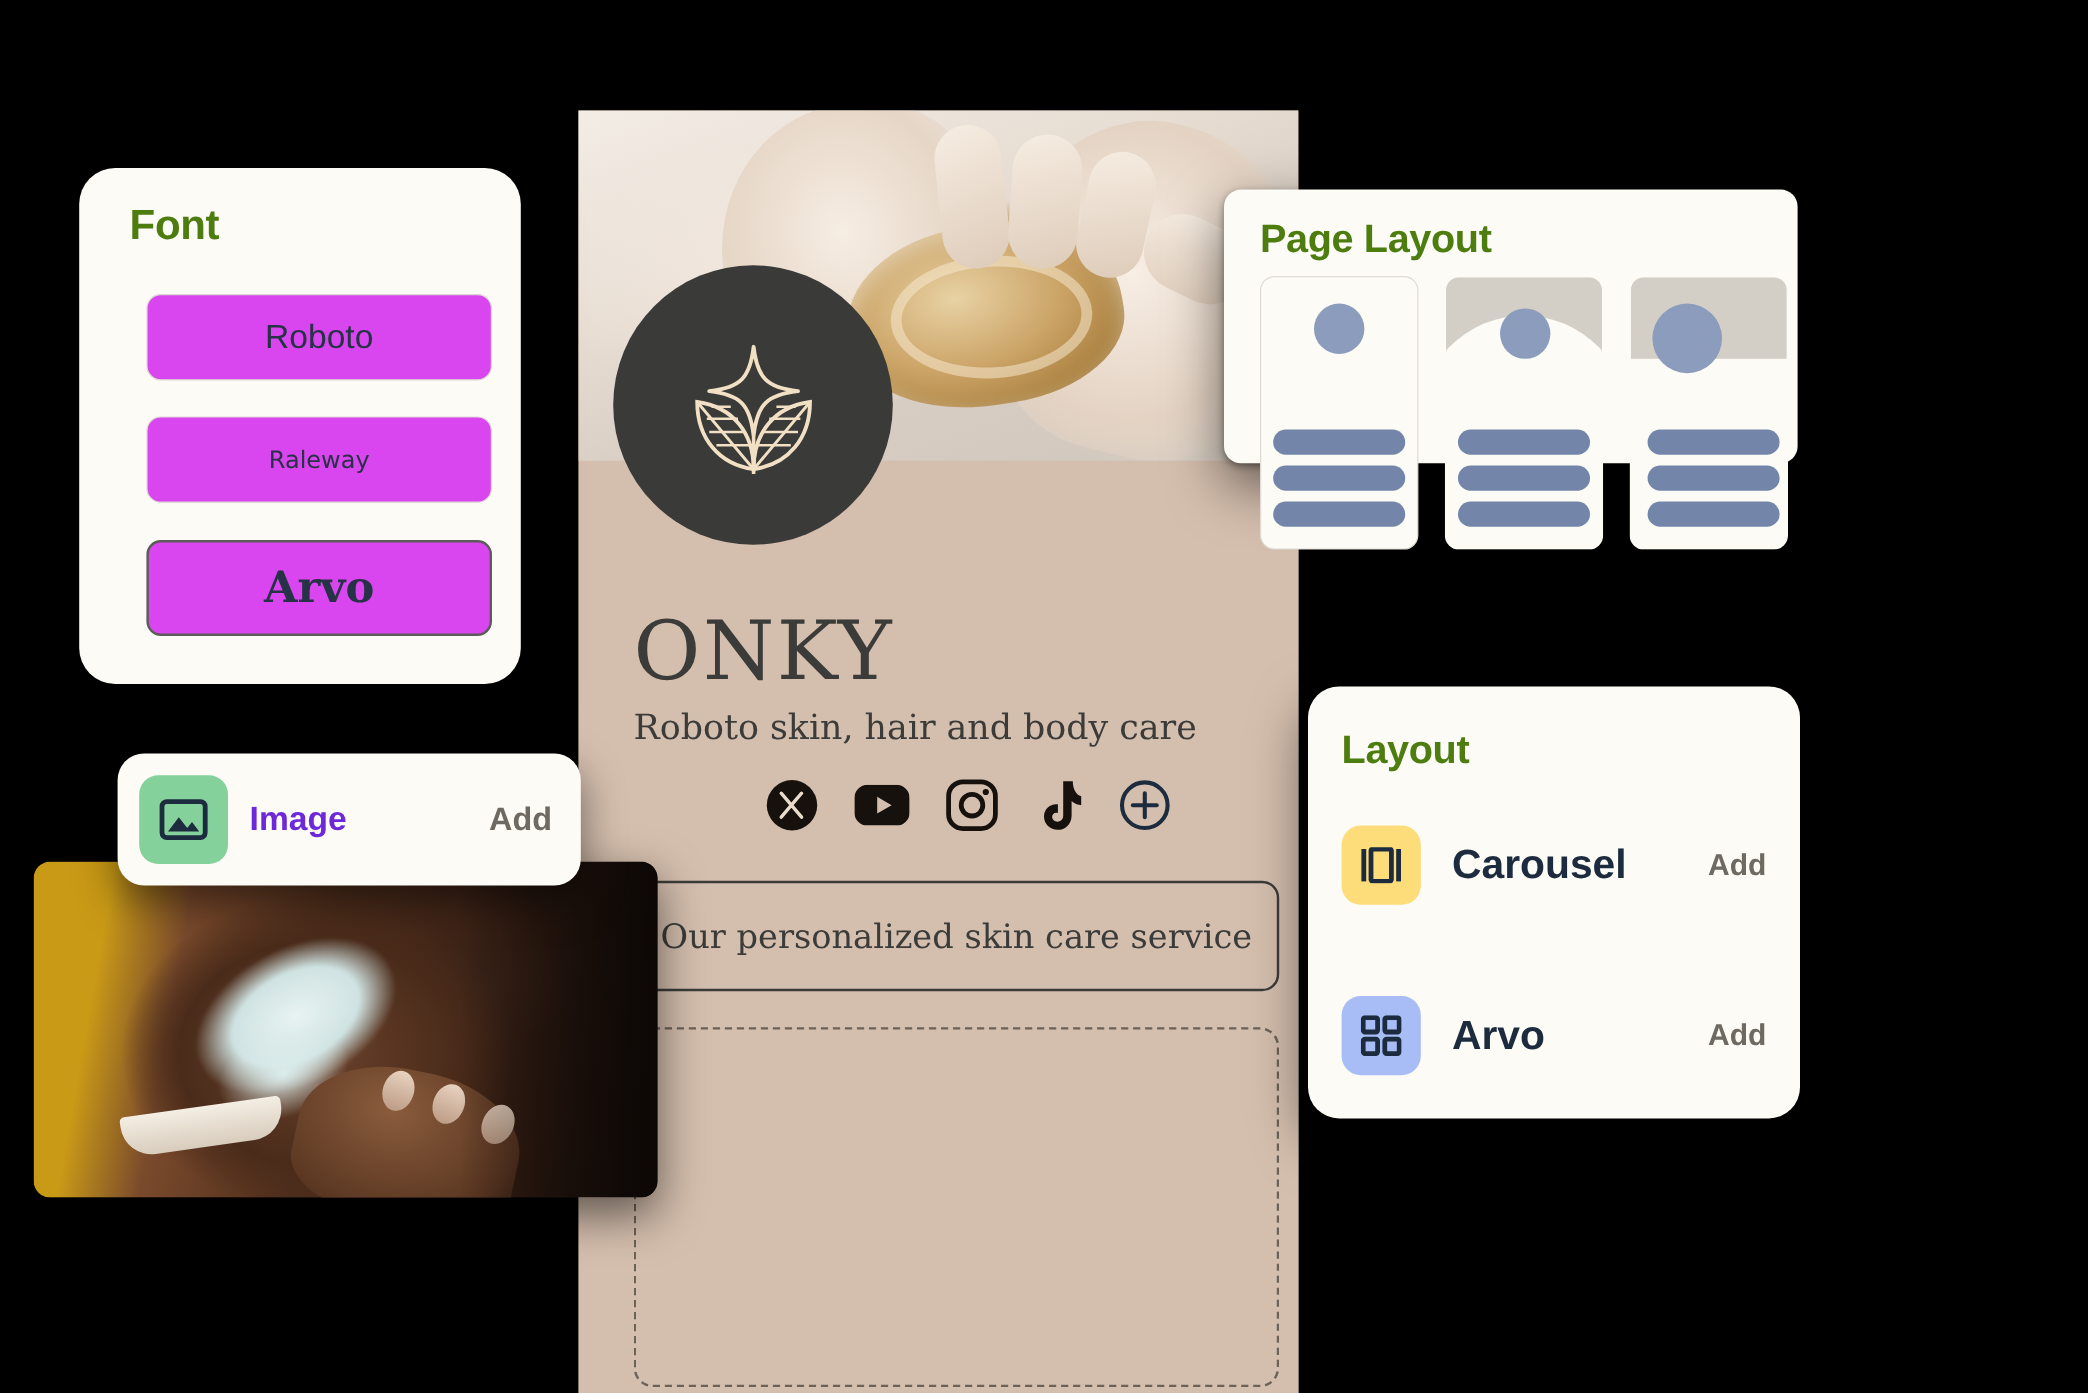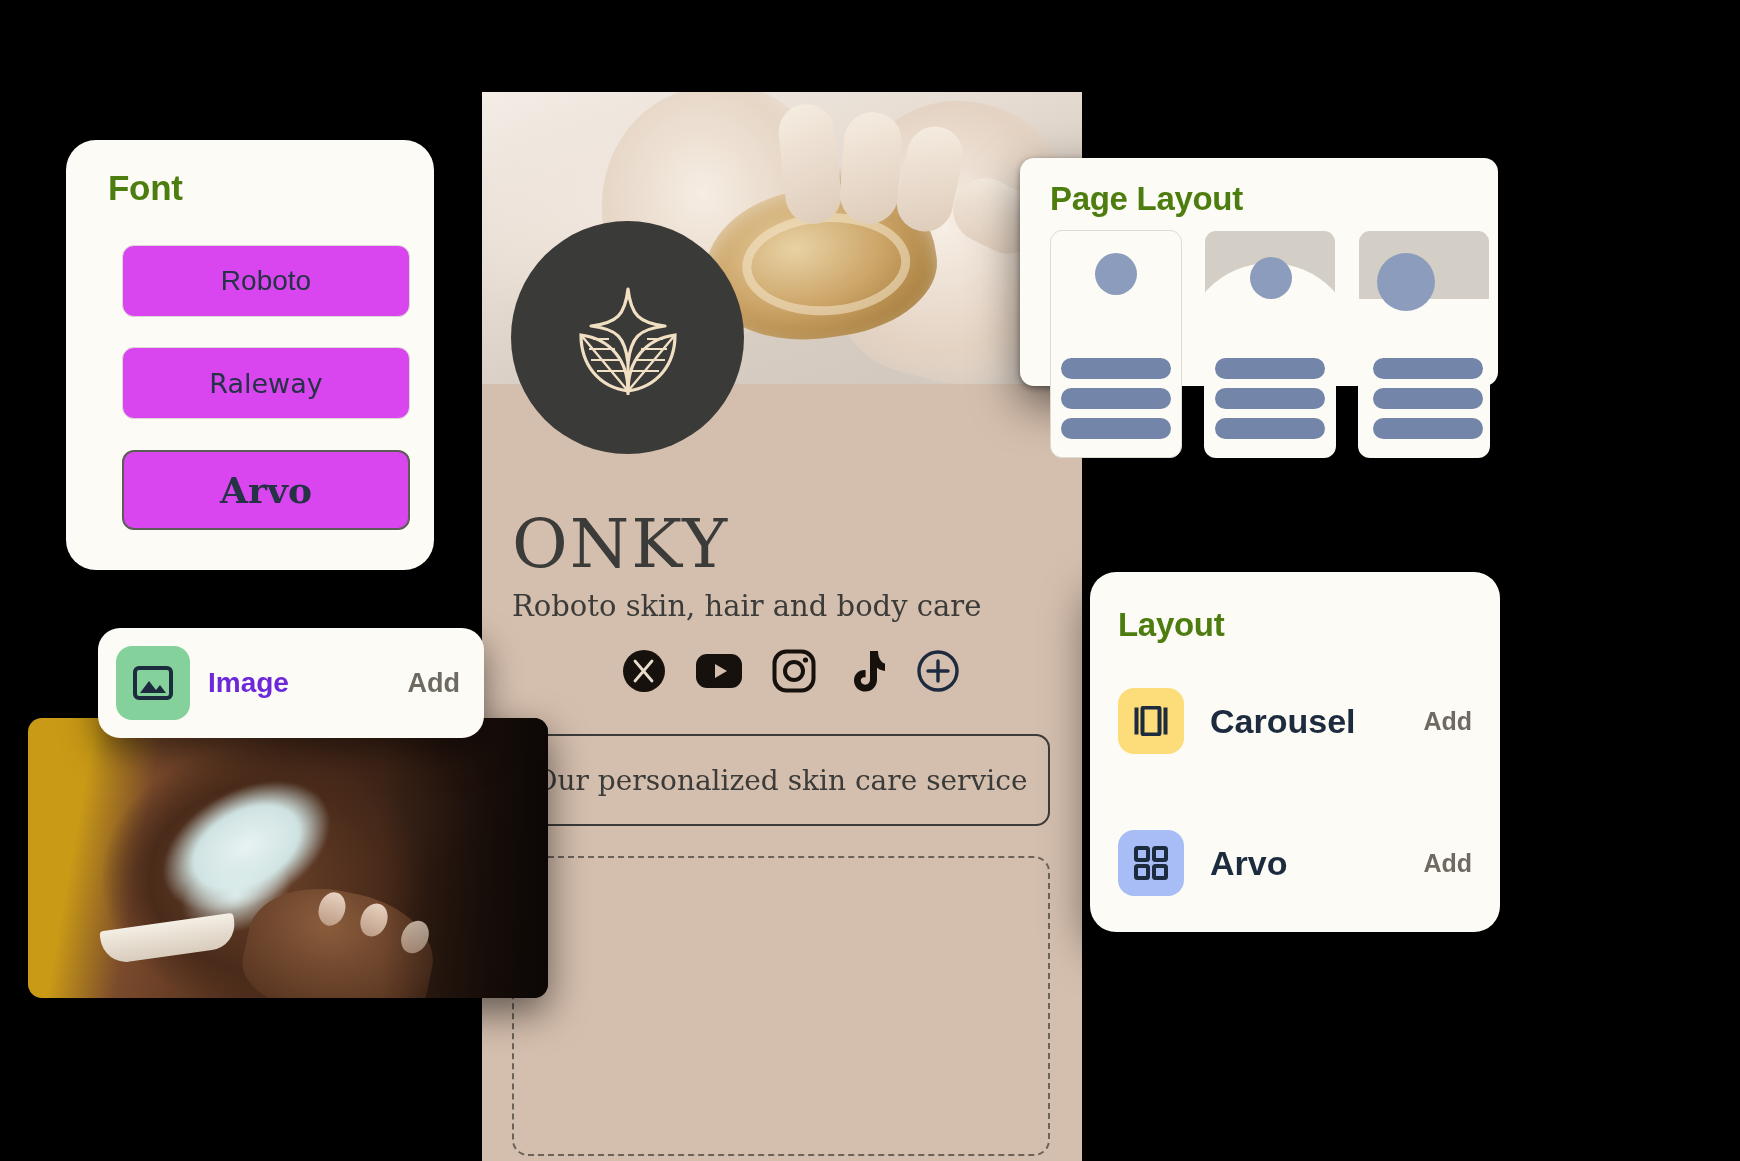--- a/index.html
+++ b/index.html
@@ -31,21 +31,21 @@
   .font-option{
     position:absolute;left:40px;width:288px;height:72px;
     border:1.6px solid #DCD9D0;border-radius:12px;
     display:flex;align-items:center;justify-content:center;
     color:#263245;background:#d946ef;
     box-sizing:border-box;
     margin-left:16px;
   }
   .font-option.sel{border:2.4px solid #5C5C58;}
   .fo-0{top:105px;font-size:28px;font-family:"Liberation Sans",sans-serif;}
-  .fo-1{top:207px;font-size:27px;font-family:"DejaVu Sans",sans-serif;}
+  .fo-1{top:207px;font-size:20px;font-family:"DejaVu Sans",sans-serif;}
   .fo-2{top:310px;height:80px;font-size:36px;font-weight:bold;font-family:"DejaVu Serif",serif;}
 
   
   #image-card{left:98px;top:628px;width:386px;height:110px;border-radius:22px;
     box-shadow:0 14px 34px rgba(0,0,0,.5);}
   .row-icon{
     position:absolute;border-radius:16px;display:flex;align-items:center;justify-content:center;
   }
   #image-card .row-icon{left:18px;top:18px;width:74px;height:74px;background:#85D19B;}
   #image-card .row-label{
@@ -150,21 +150,21 @@
   .finger{
     position:absolute;background:linear-gradient(160deg,#F6EDE2,#DECBB9);
     border-radius:40px;
   }
   .phone-logo{
     position:absolute;left:29px;top:129px;width:233px;height:233px;
     border-radius:50%;background:#3A3A38;
     display:flex;align-items:center;justify-content:center;
     z-index:5;
   }
-  .phone-body{position:absolute;left:0;top:292px;width:600px;height:777px;background:#D4BEAD;text-align:center;}
+  .phone-body{position:absolute;left:16px;top:292px;width:600px;height:777px;background:#D4BEAD;text-align:center;}
   .brand-name{
     position:absolute;left:30px;top:120px;
     font-family:"DejaVu Serif",serif;font-size:68px;color:#3B3B39;letter-spacing:2px;
   }
   .brand-tag{
     position:absolute;left:30px;top:205px;
     font-family:"DejaVu Serif",serif;font-size:29px;color:#3B3B39;
   }
   .socials{
     position:absolute;left:140px;top:265px;display:flex;gap:30px;align-items:center;

